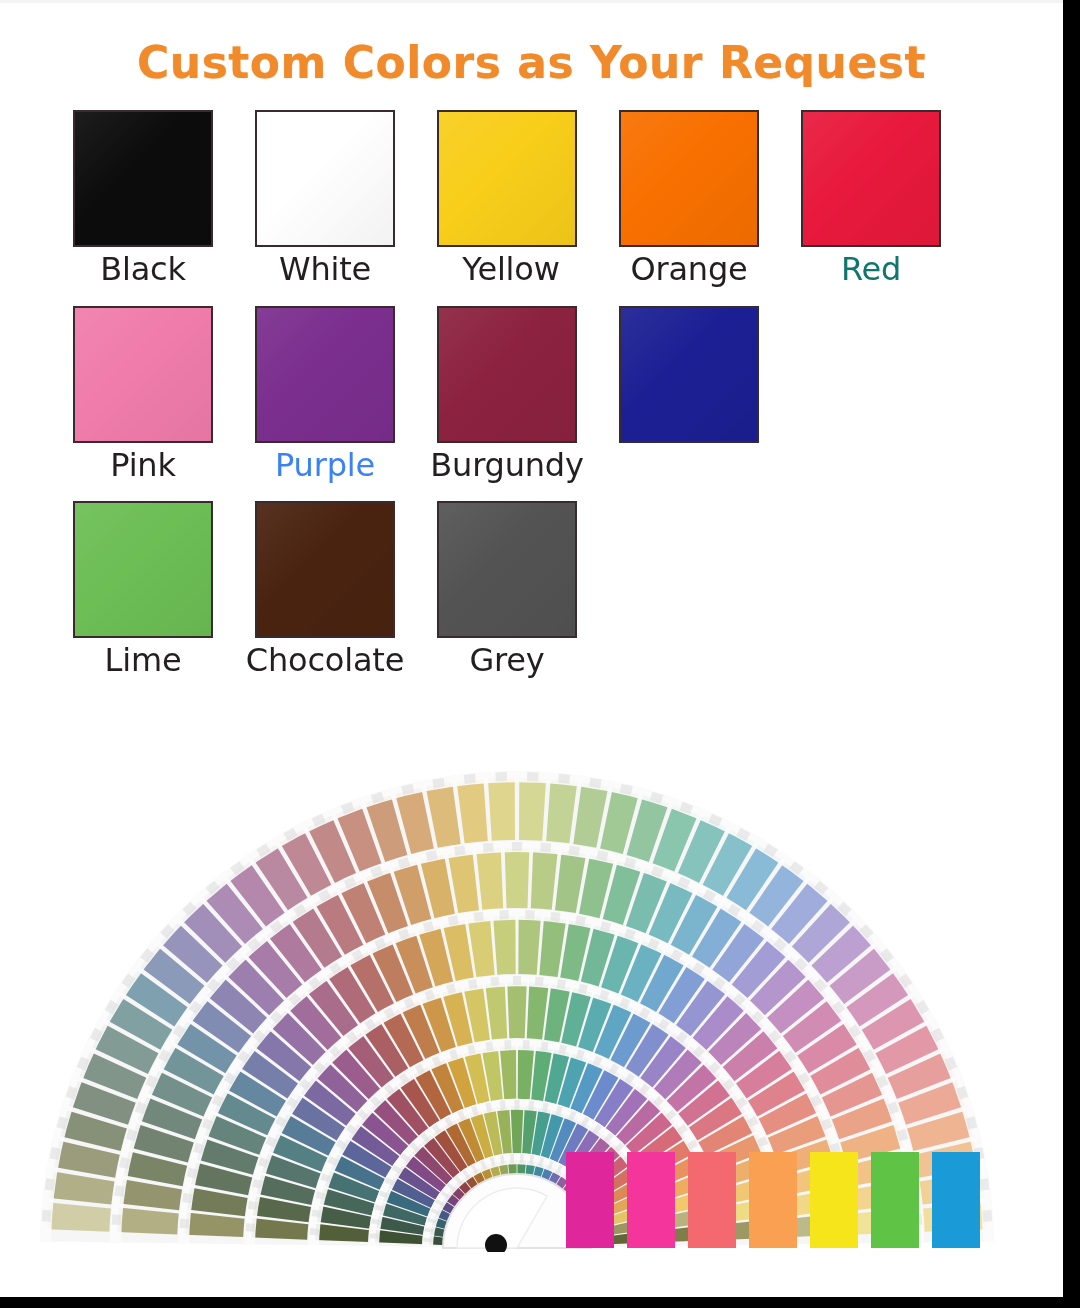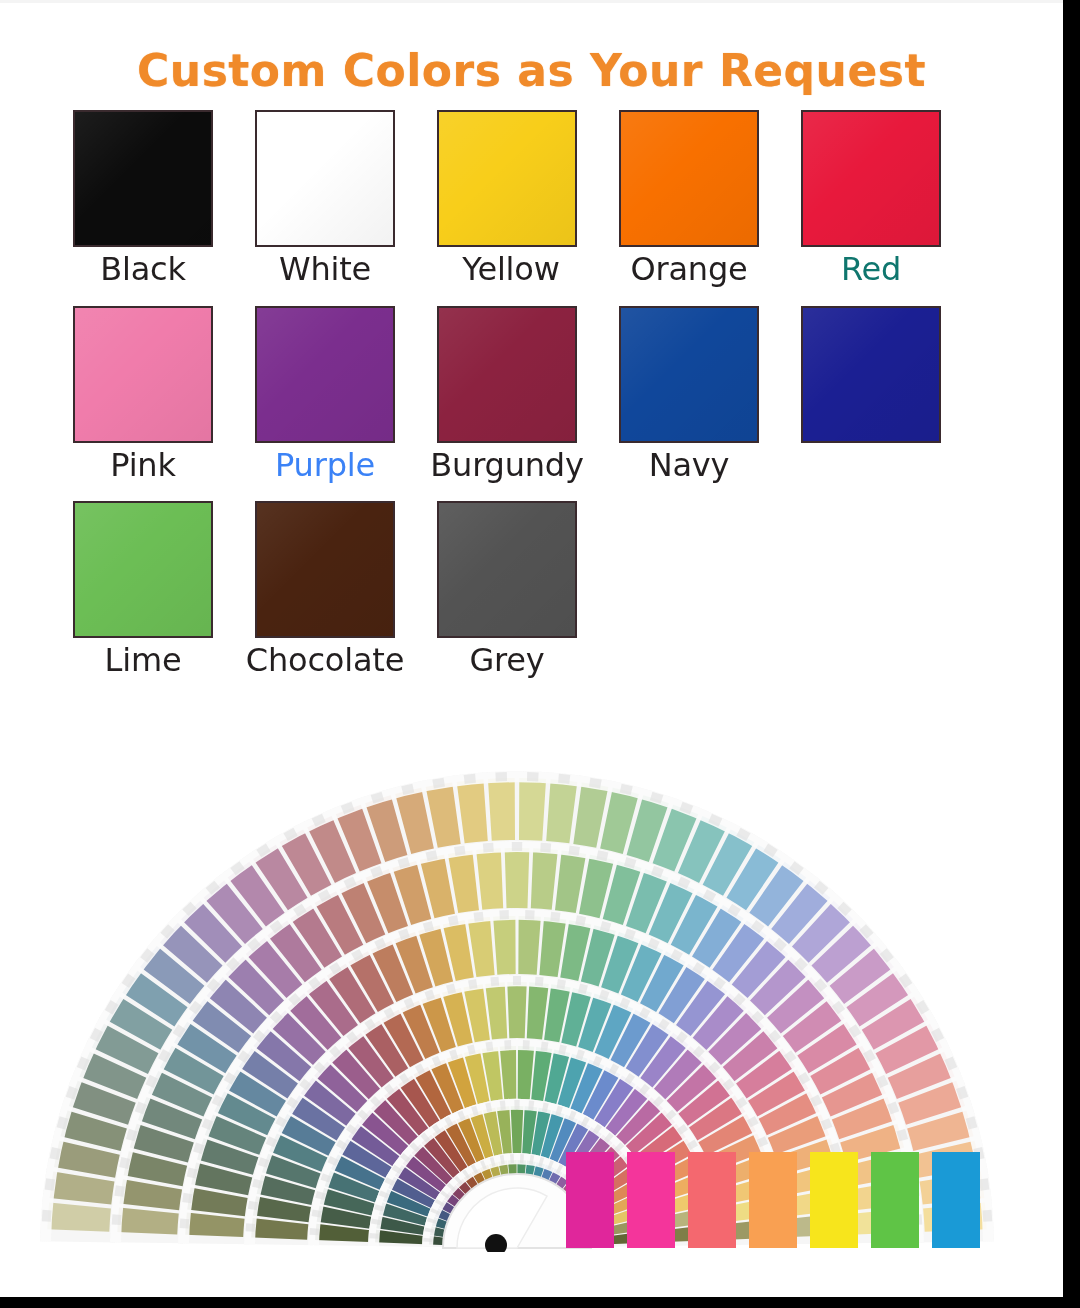--- a/index.html
+++ b/index.html
@@ -46,21 +46,21 @@
     width: 1063px;
     height: 3px;
     background: #f4f4f4;
     z-index: 5;
   }
 
   
   #heading {
     position: absolute;
     left: 0;
-    top: 16px;
+    top: 8px;
     width: 1063px;
     text-align: center;
     font-family: "DejaVu Sans", "Liberation Sans", sans-serif;
     font-weight: bold;
     font-size: 44px;
     letter-spacing: 0.5px;
     color: #f08a2a;
     text-shadow: 0 0 1px rgba(240,138,42,0.6);
     z-index: 20;
     white-space: nowrap;
@@ -164,24 +164,20 @@
           <div class="swatch-chip" style="background: rgb(240, 124, 171); border-color: rgb(58, 42, 46);"></div>
           <div class="swatch-label" style="color: rgb(35, 31, 32);">Pink</div>
         </div>
         <div class="swatch-cell">
           <div class="swatch-chip" style="background: rgb(123, 46, 142); border-color: rgb(58, 42, 46);"></div>
           <div class="swatch-label" style="color: #3b82f6;">Purple</div>
         </div>
         <div class="swatch-cell">
           <div class="swatch-chip" style="background: rgb(140, 34, 64); border-color: rgb(58, 42, 46);"></div>
           <div class="swatch-label" style="color: rgb(35, 31, 32);">Burgundy</div>
-        </div>
-        <div class="swatch-cell">
-          <div class="swatch-chip" style="background: rgb(16, 71, 155); border-color: rgb(58, 42, 46);"></div>
-          <div class="swatch-label" style="color: rgb(35, 31, 32);">Navy</div>
         </div>
         <div class="swatch-cell">
           <div class="swatch-chip" style="background: rgb(27, 31, 147); border-color: rgb(58, 42, 46);"></div>
         </div>
       </div>
       <div class="swatch-row">
         <div class="swatch-cell">
           <div class="swatch-chip" style="background: rgb(108, 190, 85); border-color: rgb(58, 42, 46);"></div>
           <div class="swatch-label" style="color: rgb(35, 31, 32);">Lime</div>
         </div>

